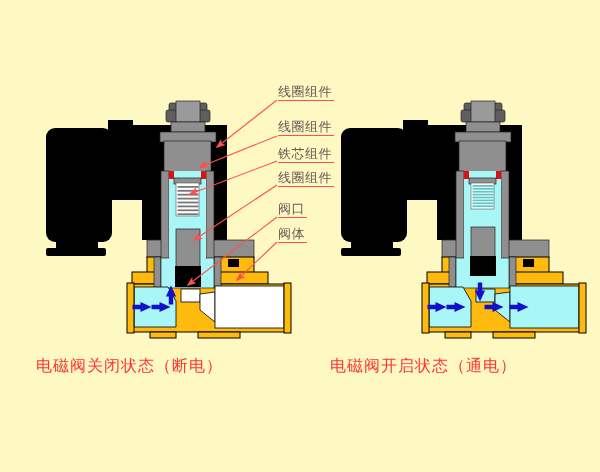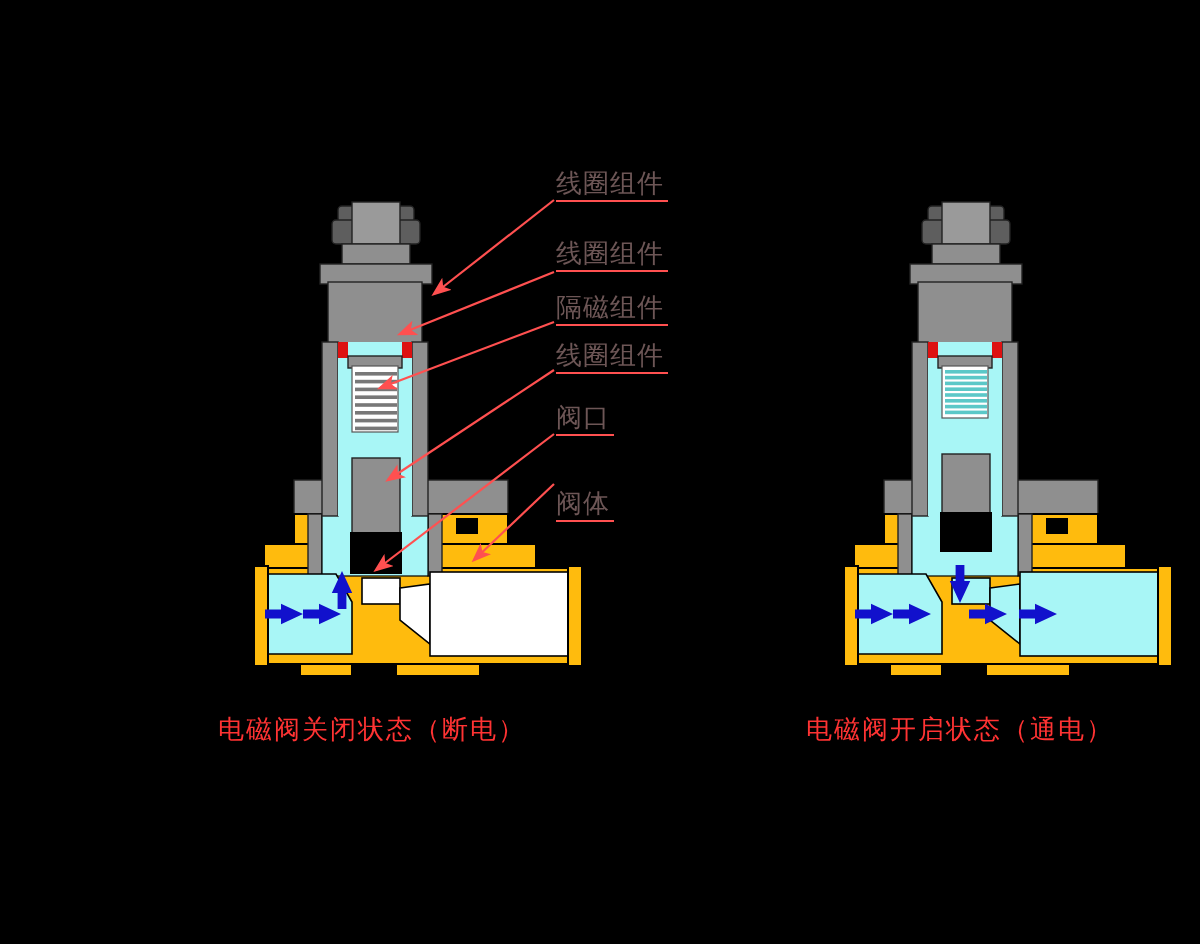--- a/index.html
+++ b/index.html
@@ -1,29 +1,29 @@
 <!DOCTYPE html>
 <html style="--label-text: #6D5656; --leader-red: #FF5050; --caption-red: #FF3333;"><head>
 <meta charset="utf-8">
 <style>
   html,body{margin:0;padding:0;background:#fff;}
   .stage{
-    position:relative;width:600px;height:472px;background:#000000;overflow:hidden;
+    position:relative;width:600px;height:472px;background:#fef9c3;overflow:hidden;
     font-family:"Liberation Serif","DejaVu Serif",serif;
   }
   .diagram-svg{position:absolute;left:0;top:0;}
   .part-label{
     position:absolute;left:278px;display:inline-block;
     font-size:13px;line-height:15px;color:var(--label-text,#6D5656);
     border-bottom:1px solid var(--leader-red,#FF5050);
     padding:0 2px 1px 0;letter-spacing:0.5px;white-space:nowrap;
   }
   .caption{
-    position:absolute;top:356px;width:300px;text-align:center;
-    font-size:13px;letter-spacing:1px;color:var(--caption-red,#FF3333);
+    position:absolute;top:356px;width:300px;
+    font-size:16px;letter-spacing:1px;color:var(--caption-red,#FF3333);
     white-space:nowrap;
   }
 </style>
 </head>
 <body>
 
 <div class="stage">
 
   <svg class="diagram-svg" width="600" height="472" viewBox="0 0 600 472">
     <defs>
@@ -140,20 +140,20 @@
         <line x1="277" y1="136" x2="200" y2="167" stroke="#FF5050" stroke-width="1.1" marker-end="url(#leadArrow)"></line>
         <line x1="277" y1="161" x2="190" y2="194" stroke="#FF5050" stroke-width="1.1" marker-end="url(#leadArrow)"></line>
         <line x1="277" y1="185" x2="194" y2="240" stroke="#FF5050" stroke-width="1.1" marker-end="url(#leadArrow)"></line>
         <line x1="277" y1="217" x2="188" y2="285" stroke="#FF5050" stroke-width="1.1" marker-end="url(#leadArrow)"></line>
         <line x1="277" y1="242" x2="237" y2="280" stroke="#FF5050" stroke-width="1.1" marker-end="url(#leadArrow)"></line>
       </g>
   </svg>
 
   <div class="part-label" style="top:84px">线圈组件</div>
   <div class="part-label" style="top:119px">线圈组件</div>
-  <div class="part-label" style="top:146px">隔磁组件</div>
+  <div class="part-label" style="top:146px">铁芯组件</div>
   <div class="part-label" style="top:170px">线圈组件</div>
   <div class="part-label" style="top:201px">阀口</div>
-  <div class="part-label" style="top:244px">阀体</div>
+  <div class="part-label" style="top:226px">阀体</div>
 
   <div class="caption" style="left:36px">电磁阀关闭状态（断电）</div>
   <div class="caption" style="left:330px">电磁阀开启状态（通电）</div>
 </div>
 
 </body></html>

